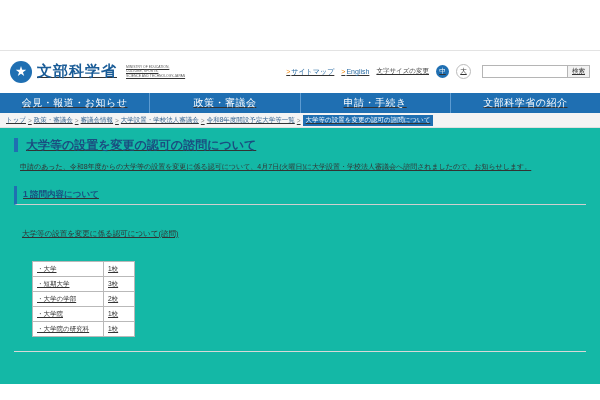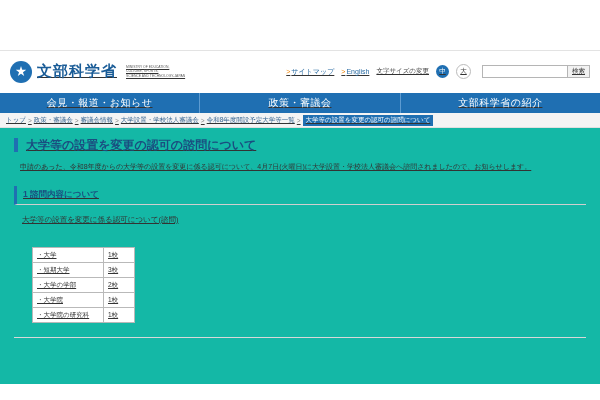--- a/index.html
+++ b/index.html
@@ -200,21 +200,21 @@
     color: #333333;
     margin: 0 0 14px 6px;
   }
   .section-head {
     font-size: 8.5px;
     font-weight: bold;
     color: #1a4e80;
     border-left: 3px solid #1f6fb2;
     border-bottom: 1px solid #cfcfcf;
     padding: 3px 0 3px 6px;
-    margin-bottom: 10px;
+    margin-bottom: 24px;
   }
   .subhead {
     font-size: 7.5px;
     color: #333333;
     margin: 0 0 22px 8px;
   }
   .data-table {
     border-collapse: collapse;
     margin-left: 18px;
     font-size: 6.5px;
@@ -258,20 +258,21 @@
       <div class="search-box">
         <input class="search-input" type="text" placeholder="" style="">
         <div class="search-btn">検索</div>
       </div>
     </div>
   </div>
 
   <div class="gnav">
     <div class="gnav-item">会見・報道・お知らせ</div>
     <div class="gnav-item">政策・審議会</div>
+    <div class="gnav-item">申請・手続き</div>
     <div class="gnav-item">文部科学省の紹介</div>
   </div>
 
   <div class="breadcrumb">
     <span class="crumb">トップ</span>
     <span class="crumb-sep">&gt;</span>
     <span class="crumb">政策・審議会</span>
     <span class="crumb-sep">&gt;</span>
     <span class="crumb">審議会情報</span>
     <span class="crumb-sep">&gt;</span>

